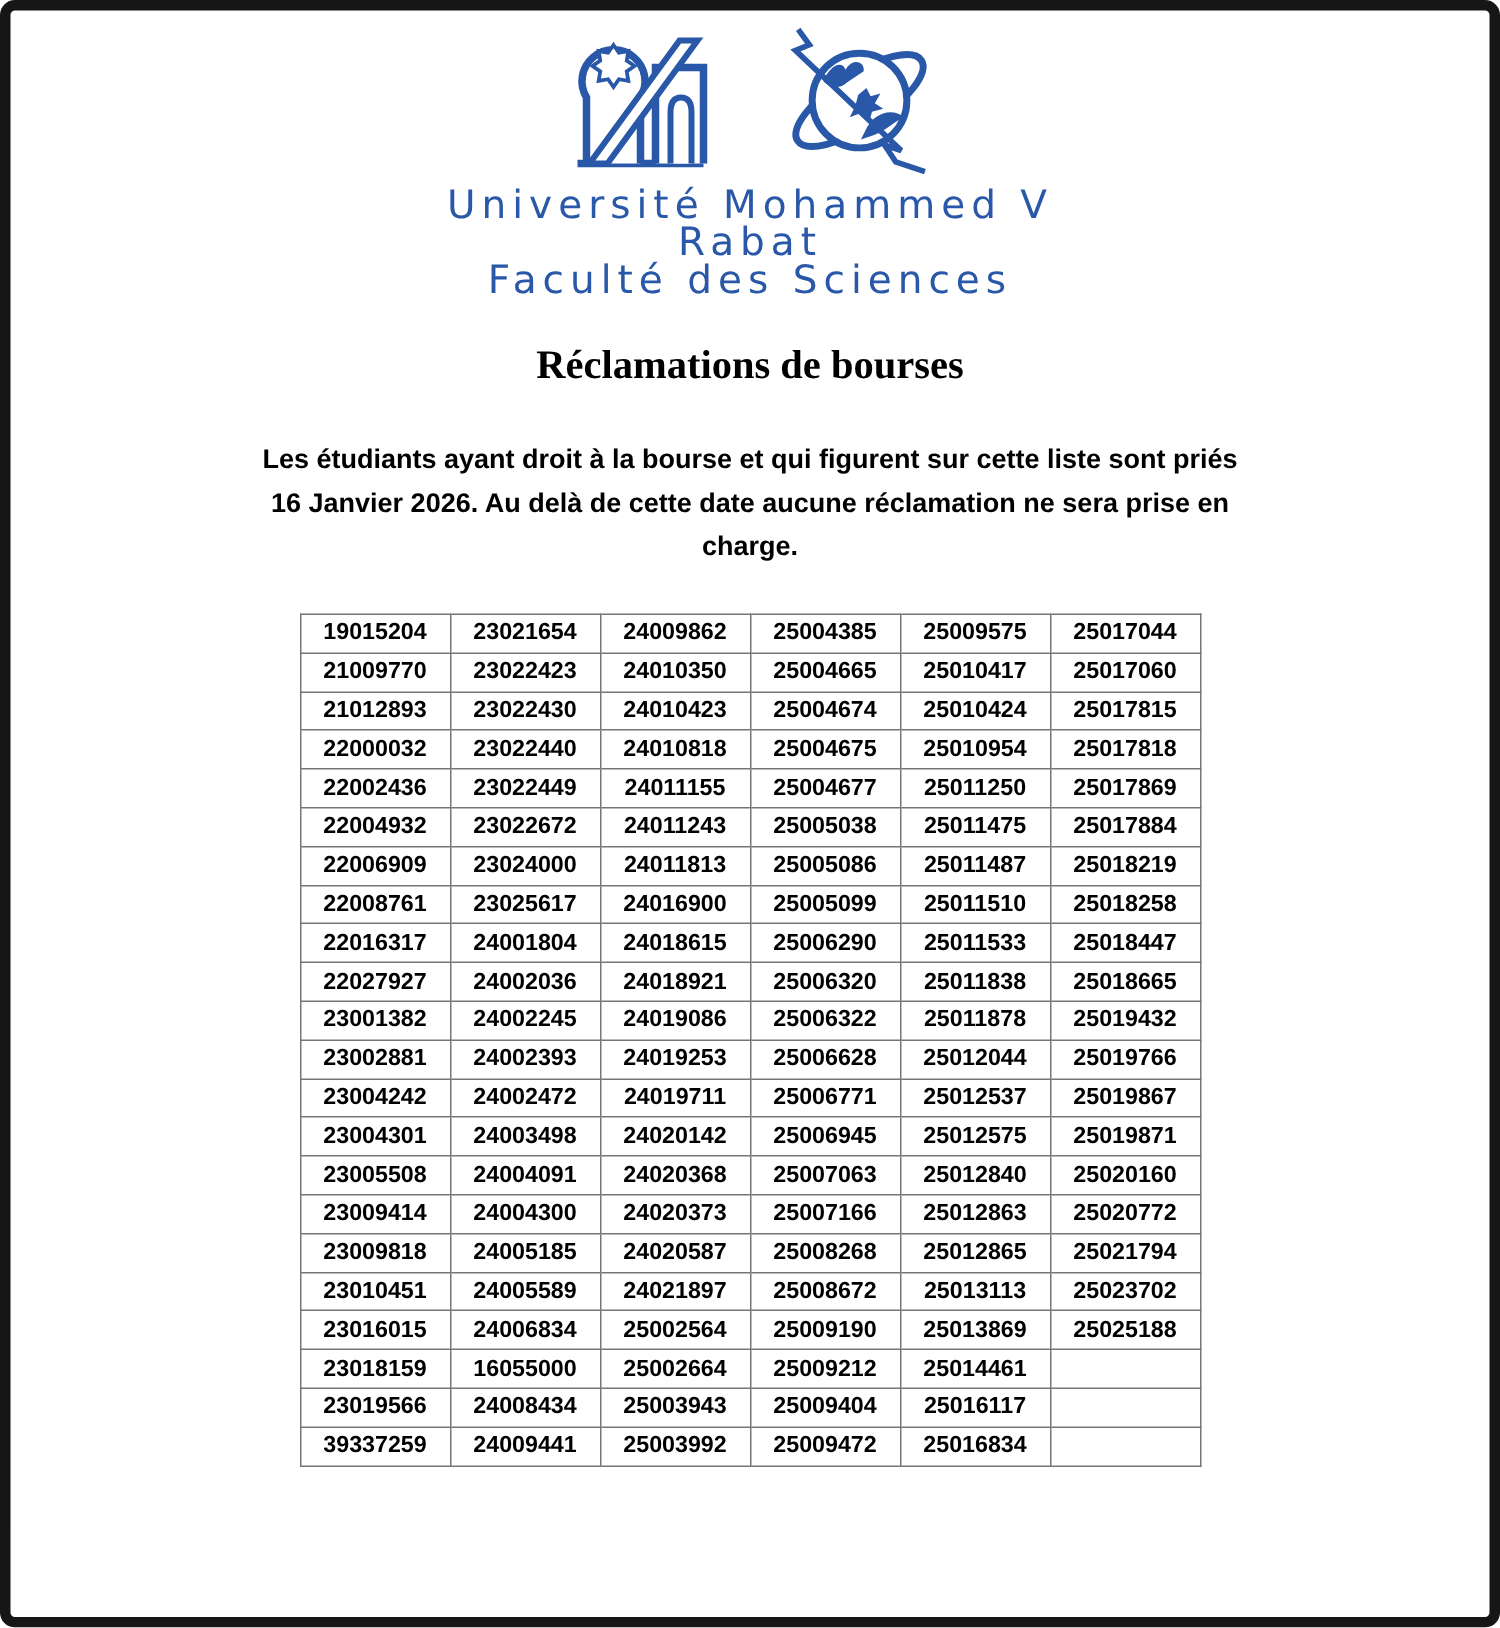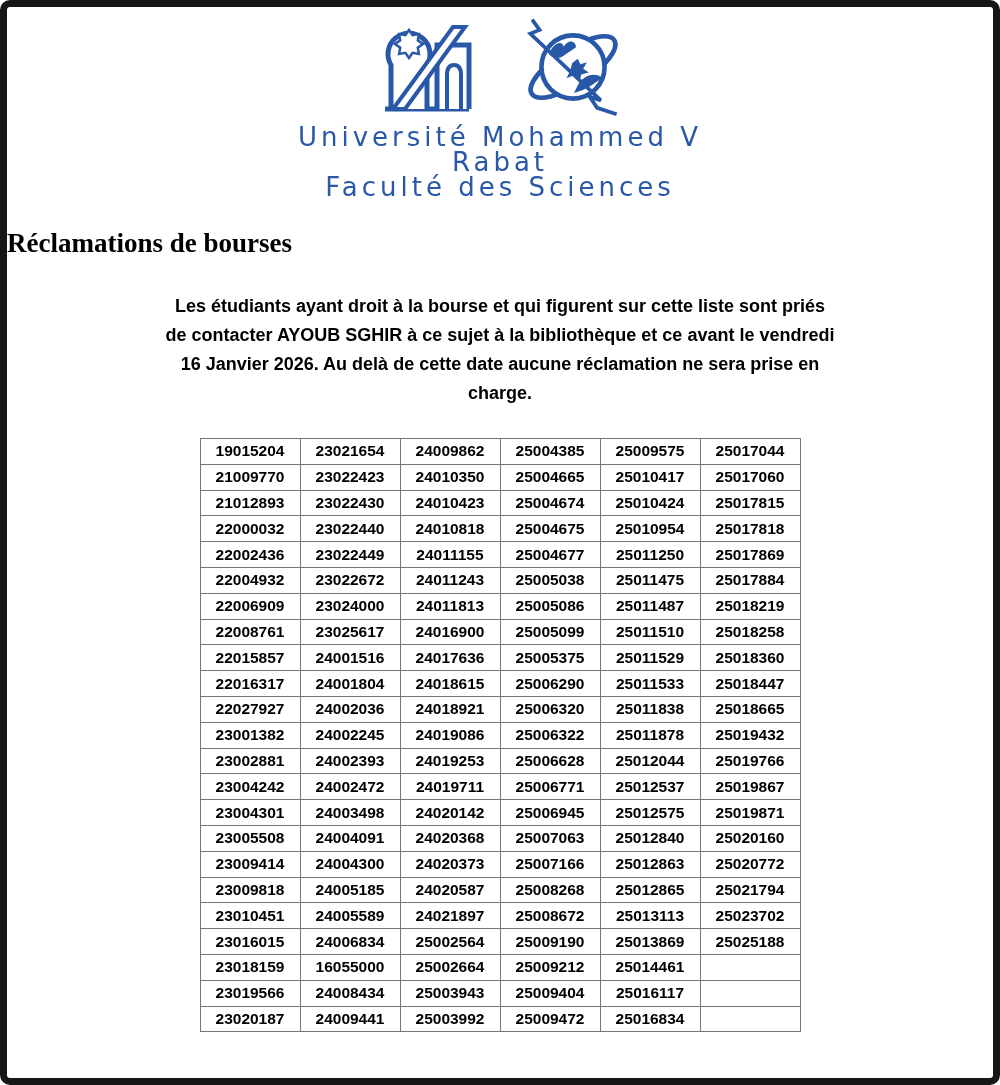--- a/index.html
+++ b/index.html
@@ -33,20 +33,21 @@
     font-family: "DejaVu Sans", sans-serif;
   }
   .brand-line {
     font-size: 26px;
     line-height: 25px;
     letter-spacing: 4px;
     white-space: nowrap;
   }
   .doc-title {
     margin: 28px 0 0 0;
+    text-align: center;
     font-family: "Liberation Serif", serif;
     font-weight: bold;
     font-size: 27px;
     color: #000000;
   }
   .notice {
     margin-top: 33px;
     text-align: center;
     font-weight: bold;
     font-size: 18px;
@@ -103,21 +104,20 @@
   <div class="brand">
     <div class="brand-line">Université Mohammed V</div>
     <div class="brand-line">Rabat</div>
     <div class="brand-line">Faculté des Sciences</div>
   </div>
 
   <h1 class="doc-title">Réclamations de bourses</h1>
 
   <div class="notice">
     <div>Les étudiants ayant droit à la bourse et qui figurent sur cette liste sont priés</div>
-    <div>de contacter AYOUB SGHIR à ce sujet à la bibliothèque et ce avant le vendredi</div>
     <div>16 Janvier 2026. Au delà de cette date aucune réclamation ne sera prise en</div>
     <div>charge.</div>
   </div>
 
   <table class="ids">
     <tbody>
         <tr>
           <td>19015204</td>
           <td>23021654</td>
           <td>24009862</td>
@@ -175,28 +175,20 @@
         </tr>
         <tr>
           <td>22008761</td>
           <td>23025617</td>
           <td>24016900</td>
           <td>25005099</td>
           <td>25011510</td>
           <td>25018258</td>
         </tr>
         <tr>
-          <td>22015857</td>
-          <td>24001516</td>
-          <td>24017636</td>
-          <td>25005375</td>
-          <td>25011529</td>
-          <td>25018360</td>
-        </tr>
-        <tr>
           <td>22016317</td>
           <td>24001804</td>
           <td>24018615</td>
           <td>25006290</td>
           <td>25011533</td>
           <td>25018447</td>
         </tr>
         <tr>
           <td>22027927</td>
           <td>24002036</td>
@@ -287,21 +279,21 @@
         </tr>
         <tr>
           <td>23019566</td>
           <td>24008434</td>
           <td>25003943</td>
           <td>25009404</td>
           <td>25016117</td>
           <td></td>
         </tr>
         <tr>
-          <td>23020187</td>
+          <td>39337259</td>
           <td>24009441</td>
           <td>25003992</td>
           <td>25009472</td>
           <td>25016834</td>
           <td></td>
         </tr>
       </tbody>
   </table>
 
 </div>

